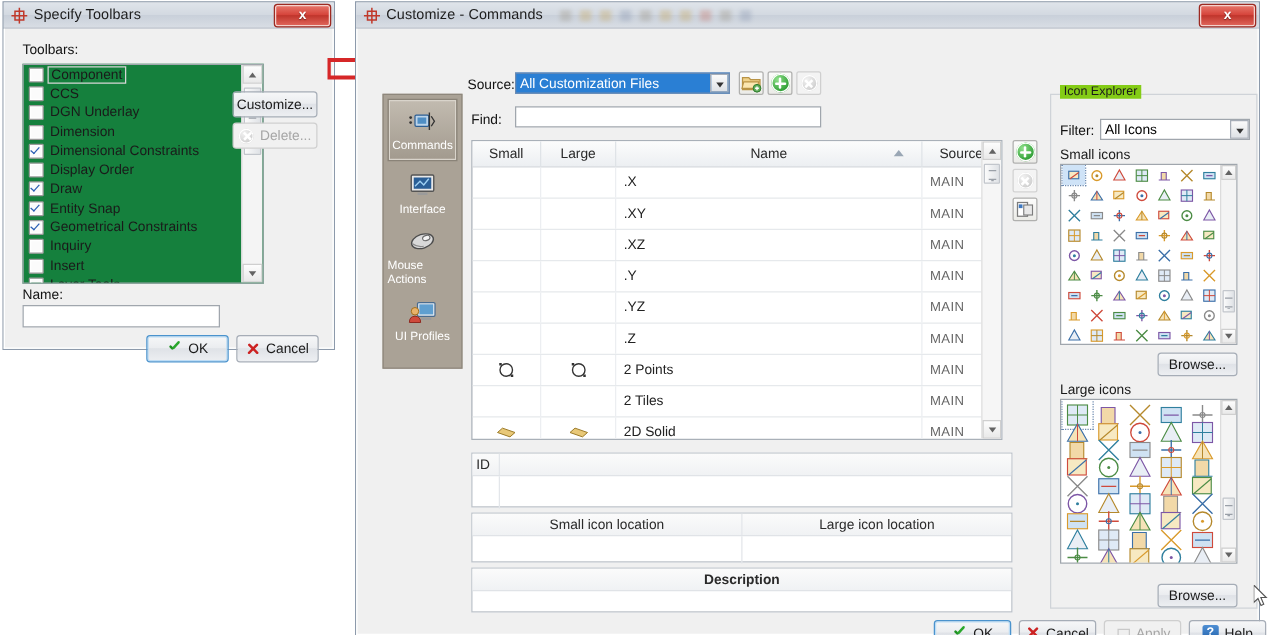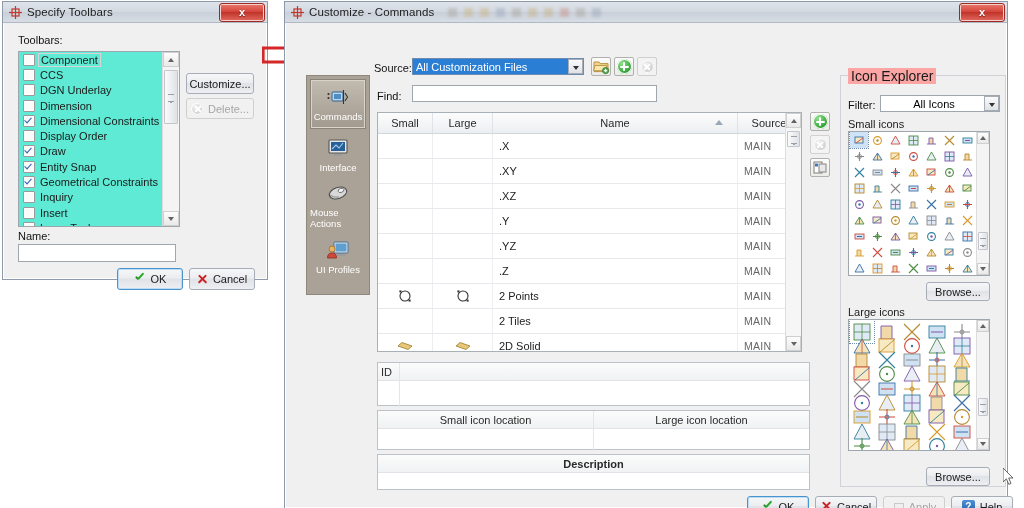--- a/index.html
+++ b/index.html
@@ -25,21 +25,21 @@
   .blurtools i{display:block;width:9px;height:9px;border-radius:1px;background:#a8a49b;}
   .blurtools i.y{background:#c9b27e}.blurtools i.r{background:#c98d85}
   .blurtools i.b{background:#9aa6bb}
 
   
   #dlgToolbars{left:2px;top:1px;width:264px;height:277px;}
   #dlgToolbars .body{position:absolute;left:0;right:0;top:21px;bottom:0;background:#f0f0f0;
                      border:1px solid #fff;border-top:none;box-sizing:border-box;}
   .lbl{font-size:11px;color:#111;}
   #tbLabel{position:absolute;left:14px;top:11px;}
-  .listbox{position:absolute;background:#5eead4;border:1px solid #a0a6ad;overflow:hidden;}
+  .listbox{position:absolute;background:#15803d;border:1px solid #a0a6ad;overflow:hidden;padding-left:31px;}
   #tbList{left:14px;top:28px;width:160px;height:174px;}
   .lb-inner{position:absolute;left:0;top:0;right:17px;bottom:0;overflow:hidden;}
   .lrow{height:15.3px;display:flex;align-items:center;padding-left:4px;font-size:11px;color:#1a1a1a;
         white-space:nowrap;}
   .lrow.first .txt{border:1px solid #d6d6d6;padding:0 2px;margin-left:-2px;}
   .cbx{width:10px;height:10px;border:1px solid #9a9a9a;background:#fbfbfb;margin-right:5px;
        flex:0 0 auto;position:relative;border-radius:1px;
        box-shadow:0 0 0 1px #fff inset;}
   .cbx.on:after{content:"";position:absolute;left:2px;top:0px;width:3px;height:6px;
       border:solid #2b5fb3;border-width:0 1.6px 1.6px 0;transform:rotate(42deg);}
@@ -156,24 +156,24 @@
   #panelCmd .cell .id{width:22px;border-right:1px solid #e3e6ea;box-sizing:border-box;}
   #panelIcons{left:385px;top:383px;width:433px;height:40px;}
   #panelIcons .half{flex:1;}
   #panelIcons .cell{display:flex;height:22px;}
   #panelIcons .cell .half{flex:1;border-right:1px solid #e3e6ea;box-sizing:border-box;}
   #panelDesc{left:385px;top:427px;width:433px;height:36px;}
   #panelDesc .full{flex:1;border-right:none;font-weight:bold;}
   
   #iconGroup{position:absolute;left:548px;top:48px;width:166px;height:412px;
              border:1px solid #cfd3d8;box-sizing:border-box;}
-  #iconGroupLegend{position:absolute;left:556px;top:41px;background:#fca5a5;padding:0 3px;font-size:14px;color:#1a1a1a;}
+  #iconGroupLegend{position:absolute;left:556px;top:41px;background:#84cc16;padding:0 3px;font-size:10px;color:#1a1a1a;}
   #filterLabel{position:absolute;left:556px;top:72px;}
   #filterCombo{position:absolute;left:588px;top:68px;width:120px;height:17px;background:#fff;
-               border:1px solid #a0a6ad;box-sizing:border-box;display:flex;align-items:center;text-align:center;}
+               border:1px solid #a0a6ad;box-sizing:border-box;display:flex;align-items:center;}
   #filterCombo .val{flex:1;padding-left:3px;font-size:11px;}
   #filterCombo .arw{width:15px;height:15px;background:linear-gradient(to bottom,#fafafa,#dfe2e6);
      border:1px solid #a6adb7;box-sizing:border-box;position:relative;}
   #filterCombo .arw:after{content:"";position:absolute;left:50%;top:50%;margin-left:-3px;margin-top:-1px;
      border-left:3px solid transparent;border-right:3px solid transparent;border-top:4px solid #333;}
   .grpLabel{position:absolute;font-size:11px;color:#1a1a1a;}
   #smallLabel{left:556px;top:91px;}
   #largeLabel{left:556px;top:279px;}
   .iconbox{position:absolute;background:#fff;border:1px solid #a0a6ad;box-sizing:border-box;overflow:hidden;}
   #smallBox{left:556px;top:104px;width:142px;height:145px;}

